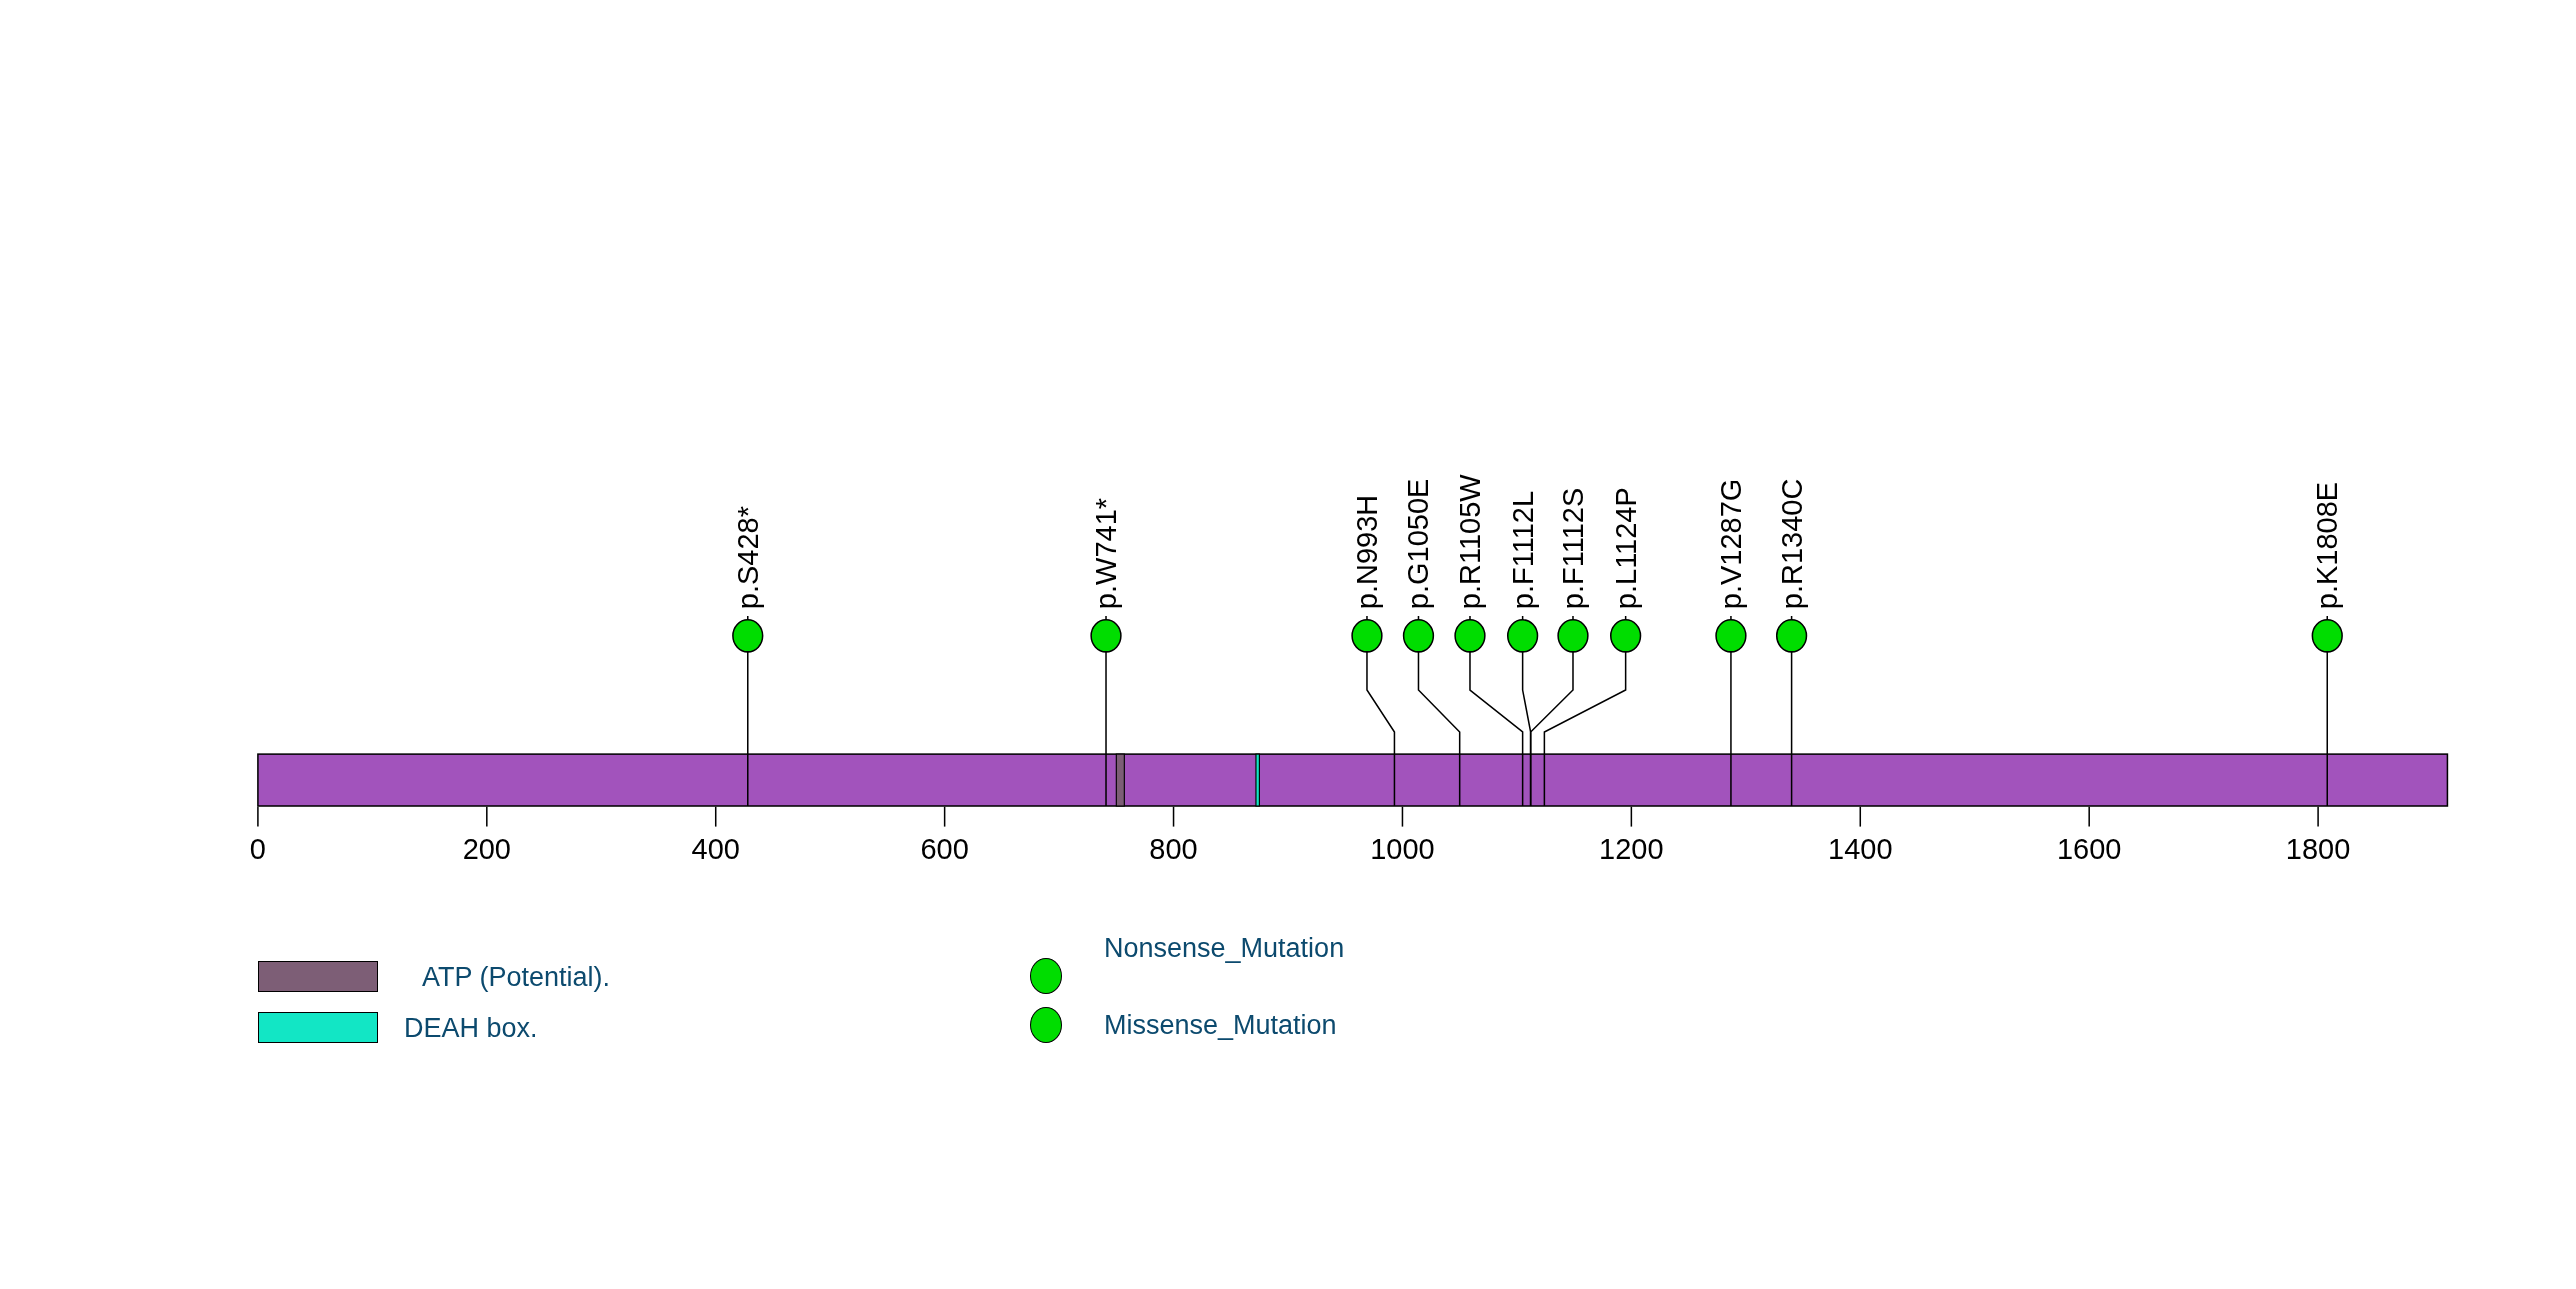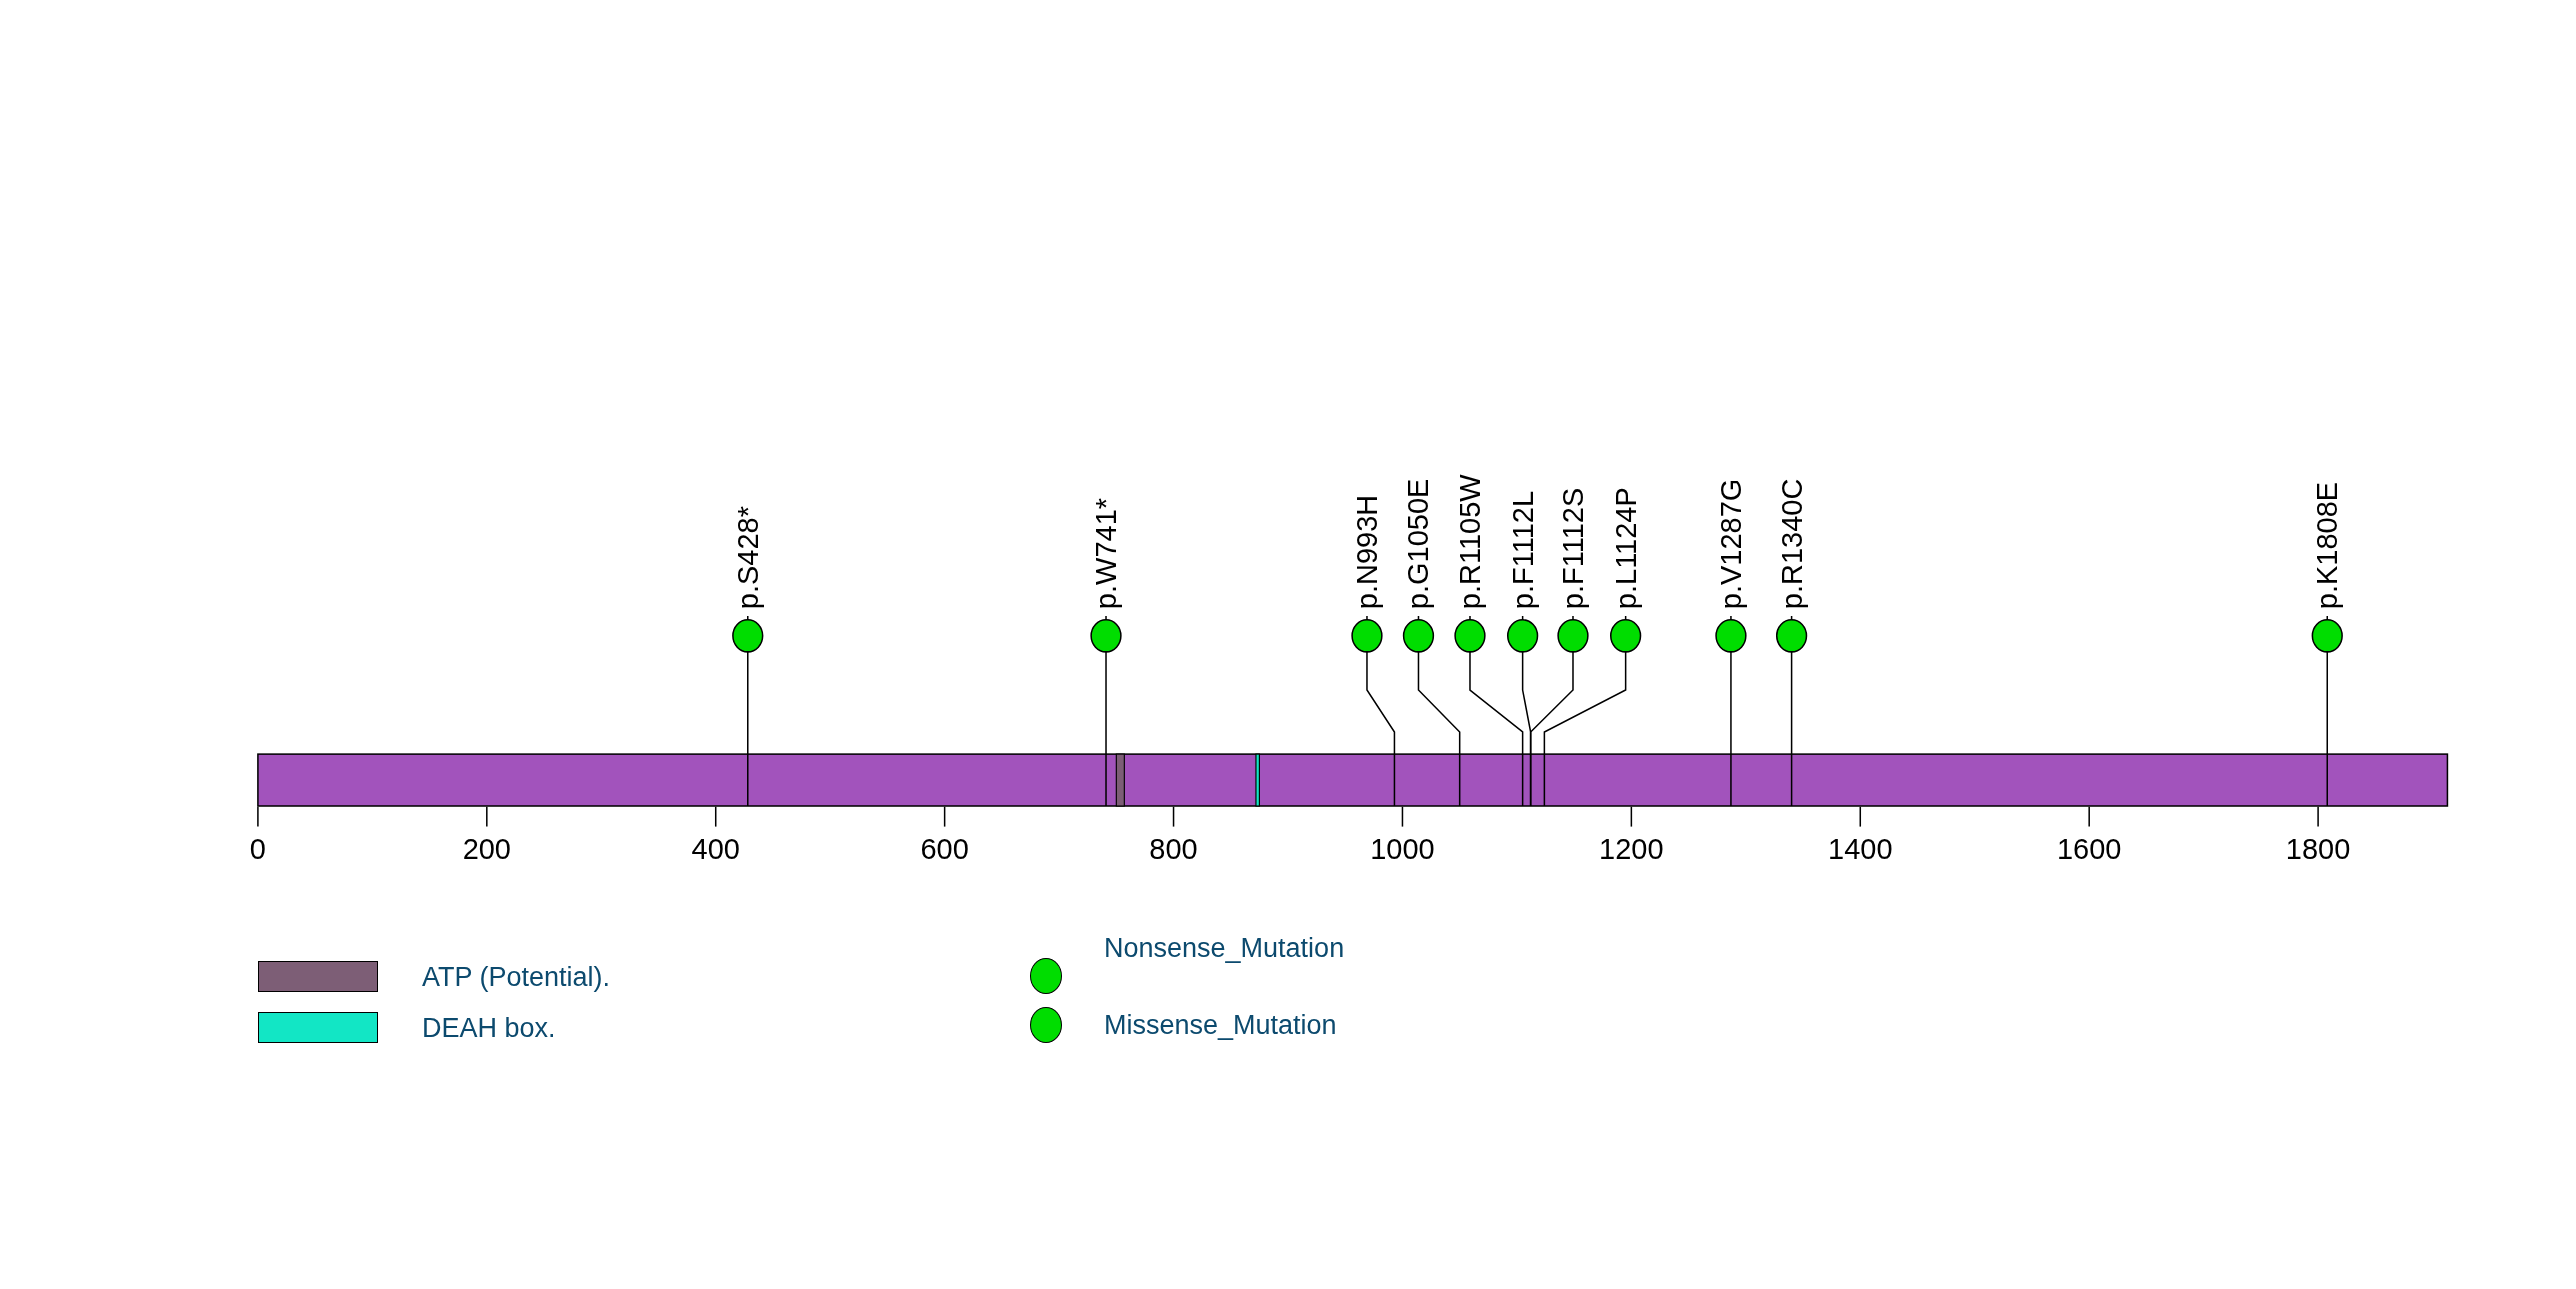--- a/index.html
+++ b/index.html
@@ -38,21 +38,21 @@
   #circle-missense { top: 1007px; }
 
   .lg-label {
     position: absolute;
     font-size: 27px;
     color: #0c4a6e;
     white-space: nowrap;
     transform: translateY(-50%);
   }
   #label-atp      { left: 422px;  top: 977px; }
-  #label-deah     { left: 422px;  top: 1028px; }
+  #label-deah     { left: 404px;  top: 1028px; }
   #label-nonsense { left: 1104px; top: 948px; }
   #label-missense { left: 1104px; top: 1025px; text-align: center; }
 </style>
 </head>
 <body>
 
 <div class="canvas">
 
   <svg id="plot-svg" width="2576" height="1290" viewBox="0 0 3376 1690">
       <rect x="338" y="988" width="2869.5" height="68" fill="#A253BC" stroke="#000000" stroke-width="2"></rect>

